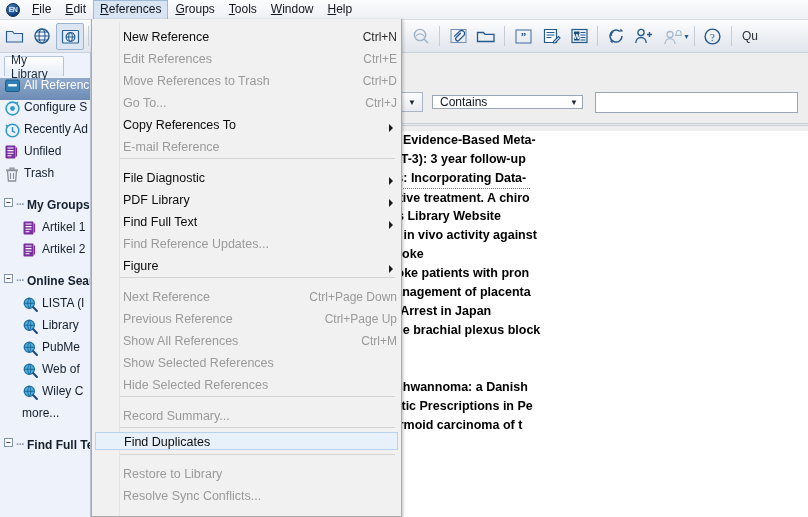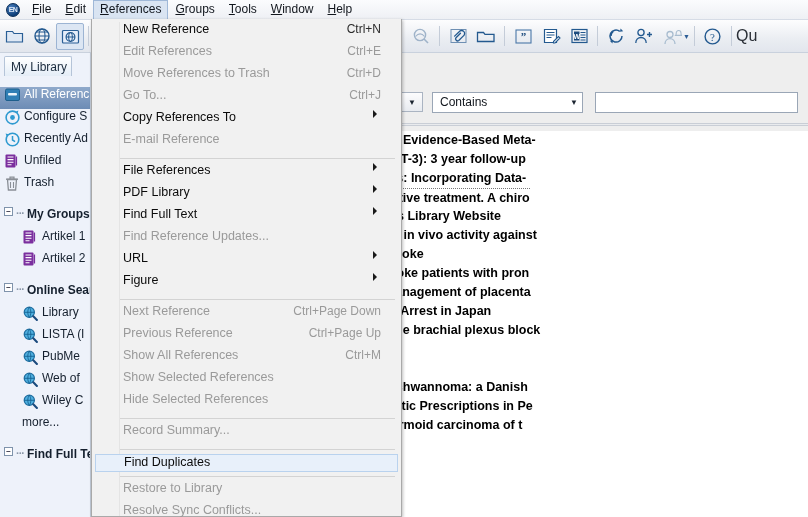--- a/index.html
+++ b/index.html
@@ -64,33 +64,33 @@
   }
   .tb-ico.pressed {
     background: #dce6f3;
     border: 1px solid #9cb4d3;
     border-radius: 2px;
   }
   .tb-ico.dim { color: #9fb3c9; }
   .tb-sep { width: 1px; height: 20px; background: #c4ccd8; margin: 0 4px; }
   .tb-caret { font-size: 7px; color: #2c5d96; margin-left: -3px; }
   .quick-label {
-    font-size: 16px; color: #2a2f36; white-space: nowrap;
+    font-size: 12px; color: #2a2f36; margin-left: 6px; white-space: nowrap;
   }
 
   
   .leftpane {
     position: absolute; left: 0; top: 53px; width: 91px; height: 464px;
     background: #eef2fa;
     border-right: 1px solid #c2cbd9;
     overflow: hidden;
   }
   .libtab {
-    margin: 3px 0 9px 4px;
-    width: 68px; height: 20px;
+    margin: 3px 0 0 4px;
+    width: 60px; height: 20px;
     background: linear-gradient(#ffffff, #e4edf7);
     border: 1px solid #b5c4d8;
     border-bottom: none;
     border-radius: 2px 2px 0 0;
     display: flex; align-items: center;
     padding-left: 6px;
     font-size: 12px; color: #1b2b3d;
   }
   .tree { padding-top: 2px; }
   .tnode {
@@ -122,21 +122,21 @@
     position: absolute; left: 0; top: 35px; width: 717px; height: 28px;
     display: flex; align-items: center;
   }
   .mini-caret-box {
     width: 22px; height: 20px; margin-left: 310px;
     background: linear-gradient(#fcfcfd, #e8ebf0);
     border: 1px solid #aab4c2;
     display: flex; align-items: center; justify-content: center;
   }
   .combo {
-    width: 151px; height: 21px; margin-left: 9px;
+    width: 151px; height: 14px; margin-left: 9px;
     background: #ffffff; border: 1px solid #9aa6b6;
     display: flex; align-items: center; justify-content: space-between;
     padding: 0 4px 0 7px; font-size: 12px; color: #11161d;
   }
   .combo .arrow { font-size: 8px; color: #1b2430; }
   .textfield {
     height: 21px; margin-left: 12px; flex: 1; margin-right: 10px;
     background: #ffffff; border: 1px solid #9aa6b6;
   }
   .hdr-line {
@@ -166,22 +166,22 @@
     width: 311px; height: 498px;
     background: #f1f1f1;
     border: 1px solid #a9a9a9;
     border-top: none;
     box-shadow: 1px 1px 3px rgba(0,0,0,0.25);
     z-index: 50;
     padding-top: 3px;
   }
   .dd-item {
     position: relative;
-    height: 22px; display: flex; align-items: flex-start;
-    padding-left: 31px; padding-right: 16px;
+    height: 22px; display: flex; align-items: flex-end;
+    padding-left: 31px; padding-right: 0;
     font-size: 12.5px; color: #0b0b0b; white-space: nowrap;
   }
   .dd-item .accel {
     margin-left: auto; font-size: 12px; color: #2b2b2b; padding-right: 4px;
   }
   .dd-item.disabled { color: #9a9a9a; }
   .dd-item.disabled .accel { color: #9a9a9a; }
   .dd-item.highlight {
     background: #e8f0fa;
     border: 1px solid #b9d2ee;
@@ -416,31 +416,31 @@
           <span>Online Sear</span>
         </div>
         <div class="tnode indent">
           <span class="tico">
             <svg width="15" height="15" viewBox="0 0 15 15">
               <circle cx="6.3" cy="6.3" r="5.1" fill="#4fb0e0" stroke="#1f6ea0" stroke-width="1.2"></circle>
               <path d="M1.3 6.3h10M6.3 1.2c2 2.6 2 7.6 0 10.2M6.3 1.2c-2 2.6-2 7.6 0 10.2" fill="none" stroke="#0f5c8c" stroke-width=".8"></path>
               <path d="M10.3 10.3l3.6 3.6" stroke="#1b4a7d" stroke-width="2.1" stroke-linecap="round"></path>
             </svg>
           </span>
-          <span>Library</span>
+          <span>LISTA (I</span>
         </div>
         <div class="tnode indent">
           <span class="tico">
             <svg width="15" height="15" viewBox="0 0 15 15">
               <circle cx="6.3" cy="6.3" r="5.1" fill="#4fb0e0" stroke="#1f6ea0" stroke-width="1.2"></circle>
               <path d="M1.3 6.3h10M6.3 1.2c2 2.6 2 7.6 0 10.2M6.3 1.2c-2 2.6-2 7.6 0 10.2" fill="none" stroke="#0f5c8c" stroke-width=".8"></path>
               <path d="M10.3 10.3l3.6 3.6" stroke="#1b4a7d" stroke-width="2.1" stroke-linecap="round"></path>
             </svg>
           </span>
-          <span>LISTA (I</span>
+          <span>Library</span>
         </div>
         <div class="tnode indent">
           <span class="tico">
             <svg width="15" height="15" viewBox="0 0 15 15">
               <circle cx="6.3" cy="6.3" r="5.1" fill="#4fb0e0" stroke="#1f6ea0" stroke-width="1.2"></circle>
               <path d="M1.3 6.3h10M6.3 1.2c2 2.6 2 7.6 0 10.2M6.3 1.2c-2 2.6-2 7.6 0 10.2" fill="none" stroke="#0f5c8c" stroke-width=".8"></path>
               <path d="M10.3 10.3l3.6 3.6" stroke="#1b4a7d" stroke-width="2.1" stroke-linecap="round"></path>
             </svg>
           </span>
           <span>PubMe</span>
@@ -532,39 +532,35 @@
         </div>
         <div class="dd-item">
           <span>Copy References To</span>
           <span class="dd-sub"></span>
         </div>
         <div class="dd-item disabled">
           <span>E-mail Reference</span>
         </div>
         <div class="dd-sep"></div>
         <div class="dd-item">
-          <span>File References</span>
+          <span>File Diagnostic</span>
           <span class="dd-sub"></span>
         </div>
         <div class="dd-item">
           <span>PDF Library</span>
           <span class="dd-sub"></span>
         </div>
         <div class="dd-item">
           <span>Find Full Text</span>
           <span class="dd-sub"></span>
         </div>
         <div class="dd-item disabled">
           <span>Find Reference Updates...</span>
         </div>
         <div class="dd-item">
-          <span>URL</span>
-          <span class="dd-sub"></span>
-        </div>
-        <div class="dd-item">
           <span>Figure</span>
           <span class="dd-sub"></span>
         </div>
         <div class="dd-sep"></div>
         <div class="dd-item disabled">
           <span>Next Reference</span>
           <span class="accel">Ctrl+Page Down</span>
         </div>
         <div class="dd-item disabled">
           <span>Previous Reference</span>

